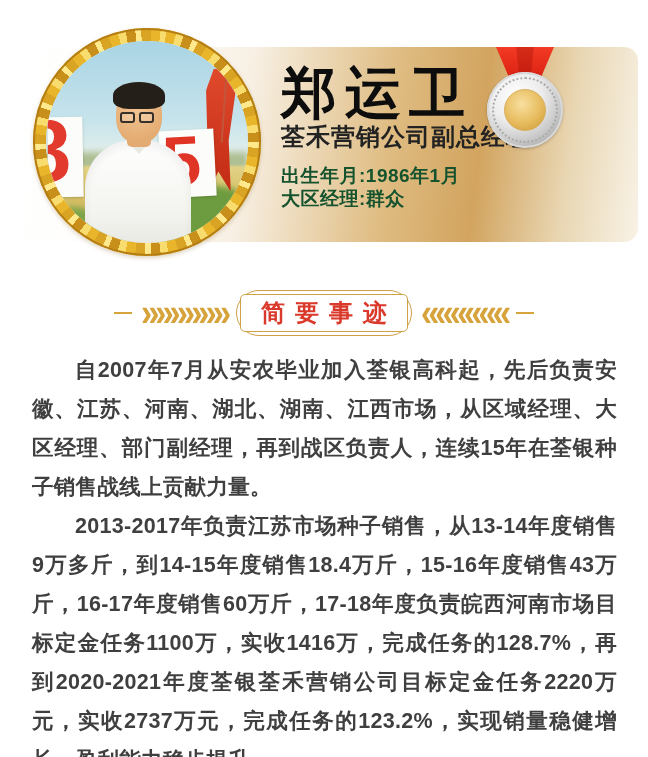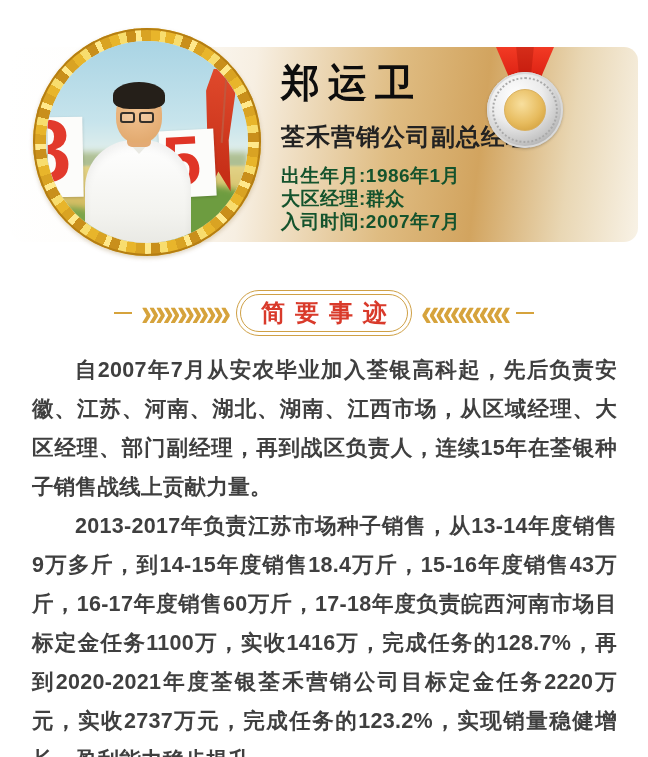--- a/index.html
+++ b/index.html
@@ -72,21 +72,21 @@
     border-radius:46% 46% 44% 44%; }
   .hair { position:absolute; left:67px; top:41px; width:52px; height:27px;
     background:#251f19; border-radius:55% 55% 35% 35%; }
   .glasses { position:absolute; left:74px; top:71px; display:flex; gap:4px; }
   .lens { width:15px; height:11px; border:2px solid #35302a;
     border-radius:3px; background:rgba(255,255,255,0.18); }
 
   
   .name { position:absolute; left:281px; top:56px;
     font-family:"DejaVu Serif", serif; font-weight:bold;
-    font-size:39px; letter-spacing:8px; color:#0d0d0d; }
+    font-size:56px; letter-spacing:8px; color:#0d0d0d; }
   .job-title { position:absolute; left:281px; top:121px;
     font-size:24px; font-weight:bold; color:#222222; letter-spacing:1px; }
   .info { position:absolute; left:281px; top:164px;
     font-size:19px; font-weight:bold; color:#14532d; }
   .info .line { line-height:23px; height:23px; letter-spacing:0.5px; }
 
   
   .ribbon { position:absolute; left:496px; top:47px; width:58px; height:46px;
     background:linear-gradient(180deg,#f23a24 0%,#e02616 55%,#c91c0e 100%);
     clip-path:polygon(0 0,100% 0,66% 100%,34% 100%); }
@@ -103,21 +103,21 @@
     border:1px solid #d9b05e; }
 
   
   .banner-row { position:absolute; left:0; top:290px; width:648px; height:46px;
     display:flex; align-items:center; justify-content:center; gap:7px; }
   .gold-line { width:18px; height:2px; background:#d6a33c; }
   .arrows { color:#d6a33c; font-weight:bold; font-size:33px; line-height:40px;
     letter-spacing:-4px; transform:scaleY(1.2); padding:0 2px; user-select:none; }
   .pill-outer { border:1.5px solid #cfa045; border-radius:23px; padding:3px;
     background:#ffffff; }
-  .pill-inner { border:1.5px solid #cfa045; border-radius:19px;
+  .pill-inner { border:1.5px solid #cfa045; border-radius:5px;
     padding:4px 10px 4px 20px; background:#ffffff;
     font-size:24px; font-weight:bold; color:#d93a2b; letter-spacing:10px;
     line-height:28px; }
 
   
   .body-text { position:absolute; left:32px; top:351px; width:585px;
     font-size:21.5px; line-height:39px; color:#3f3f3f; font-weight:600;
     text-align:justify; letter-spacing:0.3px; }
   .body-text p { text-indent:2em; }
 </style>
@@ -154,21 +154,20 @@
         <div class="lens"></div>
       </div>
     </div>
   </div>
 
   <div class="name">郑运卫</div>
   <div class="job-title">荃禾营销公司副总经理</div>
   <div class="info">
     <div class="line">出生年月:1986年1月</div>
     <div class="line">大区经理:群众</div>
-    <div class="line">入司时间:2007年7月</div>
   </div>
 
   <div class="ribbon"></div>
   <div class="ribbon-fold"></div>
   <div class="medal">
     <div class="medal-core"></div>
   </div>
 
   <div class="banner-row">
     <div class="gold-line"></div>

